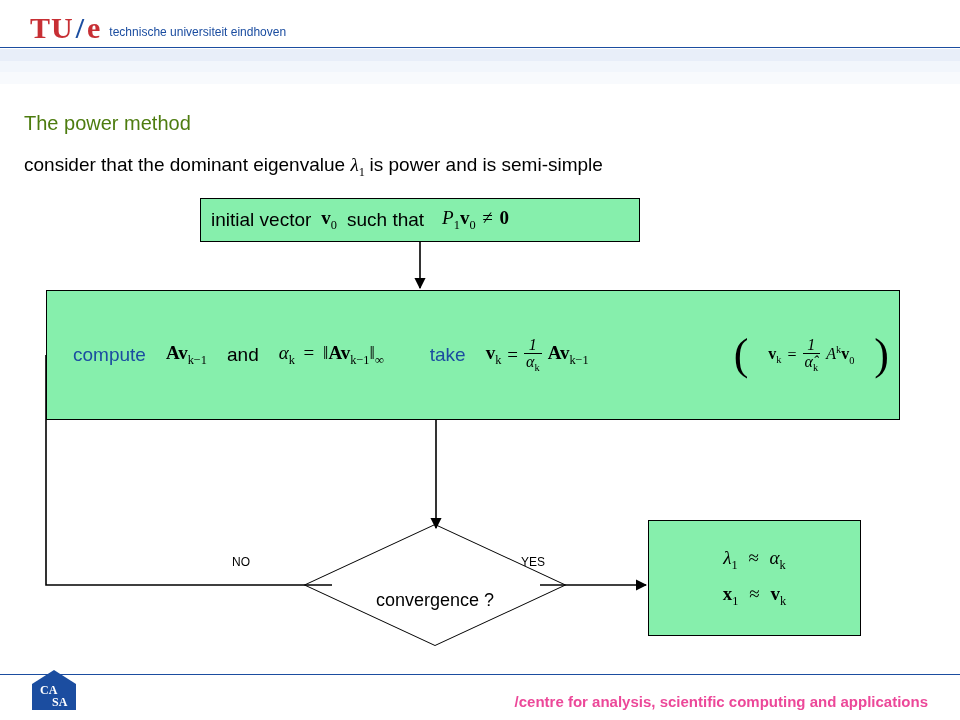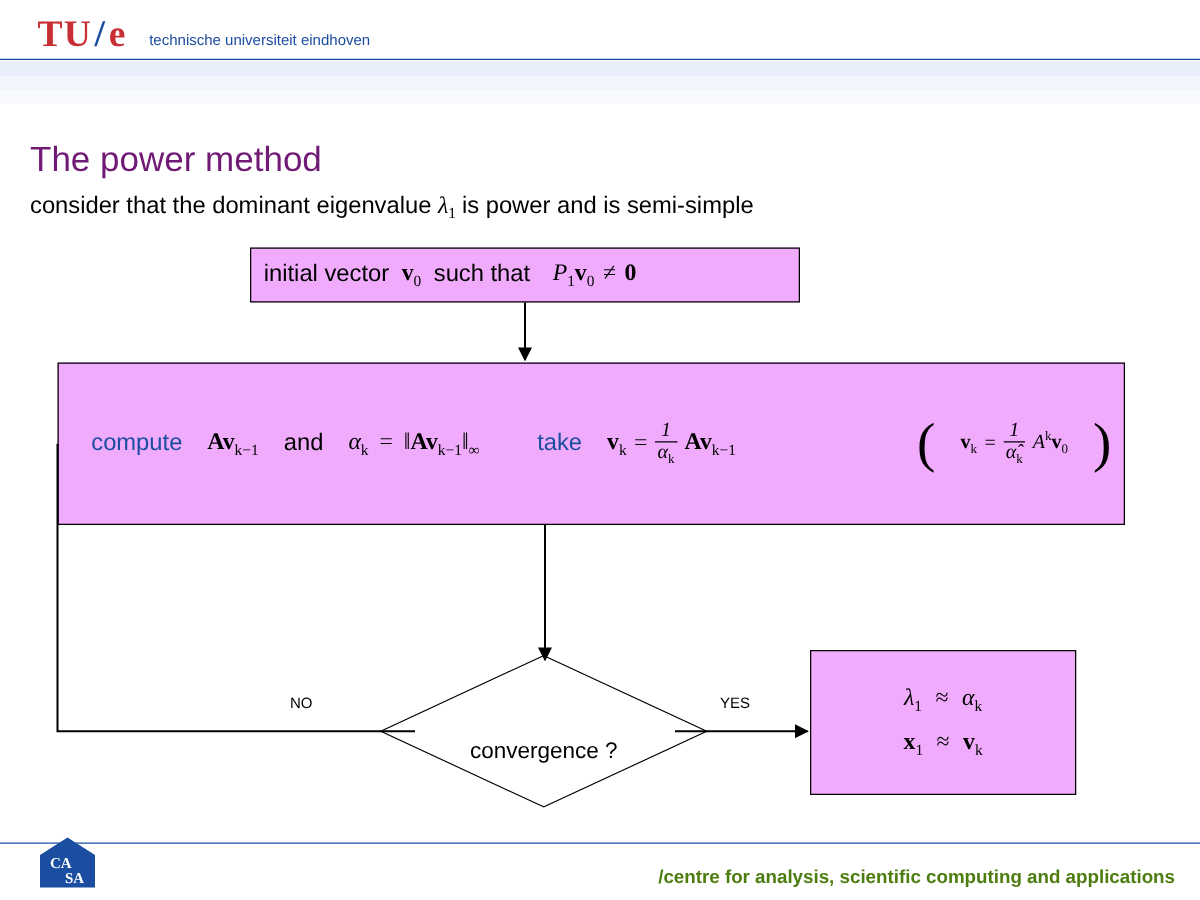--- a/index.html
+++ b/index.html
@@ -29,52 +29,52 @@
     color: #c72f34;
     font-size: 30px;
     letter-spacing: 1px;
     margin-bottom: 2px;
   }
   .logo .slash { color: #1b4da0; margin: 0 2px; font-weight: bold; }
   .logo .e { color: #c72f34; }
   .subbrand {
     color: #1b4da0;
     font-size: 12px;
-    margin-left: 18px;
+    margin-left: 8px;
     margin-bottom: 8px;
   }
   .gradient {
     position: absolute;
     left: 0; top: 49px; width: 960px; height: 48px;
     background: linear-gradient(to bottom,
       #e8eef9 0%, #e8eef9 24%,
       #f2f6fc 24%, #f2f6fc 48%,
       #f8fafd 48%, #f8fafd 72%,
       #ffffff 72%);
   }
   .title {
     position: absolute;
     left: 24px; top: 112px;
-    font-size: 28px;
-    color: #701a75;
+    font-size: 20px;
+    color: #4d7c0f;
   }
   .body-text {
     position: absolute;
     left: 24px; top: 154px;
     font-size: 19px;
     color: #000;
   }
   .math { font-family: 'Cambria Math','Times New Roman',serif; font-style: italic; }
   .sub { font-size: 0.65em; vertical-align: sub; font-style: normal; }
   .sup { font-size: 0.65em; vertical-align: super; font-style: normal; }
 
   .box {
     position: absolute;
     border: 1.5px solid #000;
-    background: #f0abfc;
+    background: #86efac;
     display: flex;
     align-items: center;
     justify-content: center;
     font-size: 19px;
     box-sizing: border-box;
     padding: 0 10px;
   }
   #box-initial { left: 200px; top: 198px; width: 440px; height: 44px; justify-content: flex-start; gap: 10px; }
   #box-compute { left: 46px;  top: 290px; width: 854px; height: 130px; justify-content: flex-start; gap: 20px; padding-left: 26px; }
   #box-compute .paren { font-family: 'Times New Roman', serif; font-size: 44px; line-height: 1; }
@@ -96,21 +96,21 @@
   }
   .diamond-label {
     position: absolute;
     left: 0; top: 60px; width: 100%;
     text-align: center;
     font-size: 18px;
   }
 
   .lbl { position: absolute; font-size: 12px; }
   #lbl-no  { left: 232px; top: 555px; }
-  #lbl-yes { left: 576px; top: 555px; }
+  #lbl-yes { left: 521px; top: 555px; }
 
   .frac {
     display: inline-flex;
     flex-direction: column;
     align-items: center;
     font-family: 'Cambria Math','Times New Roman',serif;
     font-style: italic;
     vertical-align: middle;
     line-height: 1;
   }
@@ -125,22 +125,22 @@
     border-top: 1px solid #1b4da0;
     box-sizing: border-box;
   }
   .casa {
     position: absolute;
     left: 26px; bottom: 8px;
   }
   .casa svg { display: block; }
   .footer-text {
     position: absolute;
-    right: 20px; bottom: 10px;
-    color: #4d7c0f;
+    right: 32px; bottom: 10px;
+    color: #ec4899;
     font-size: 15px;
     font-weight: bold;
   }
 
   svg.arrows {
     position: absolute;
     left: 0; top: 0;
     width: 960px; height: 720px;
     pointer-events: none;
   }

